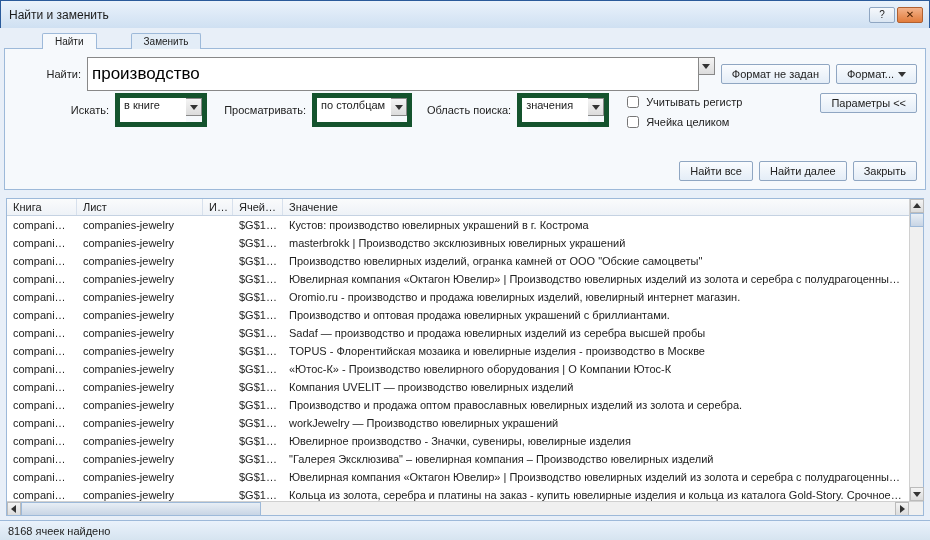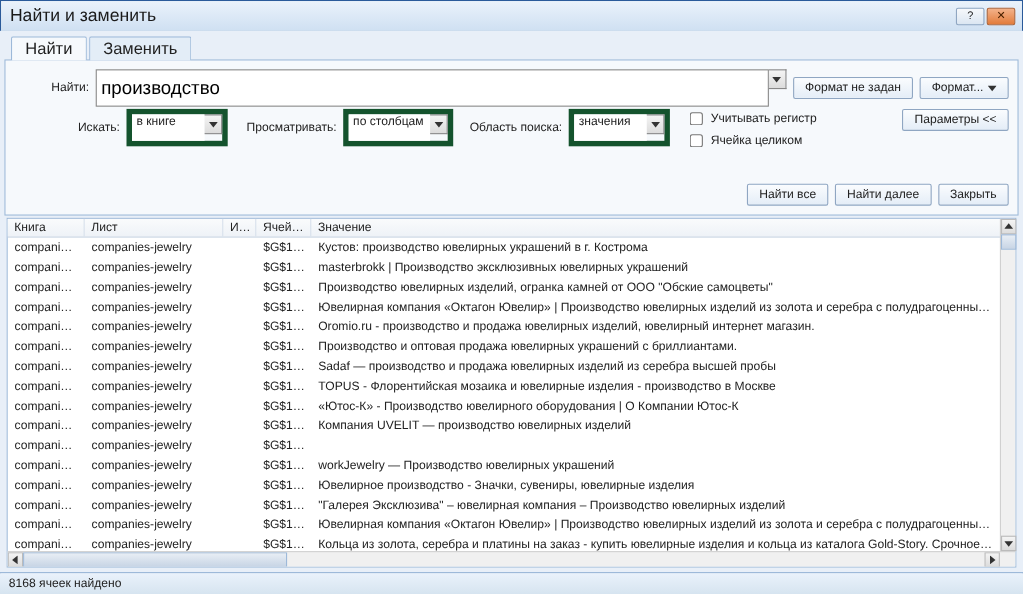--- a/index.html
+++ b/index.html
@@ -15,21 +15,21 @@
     border: 1px solid #2a5a9a;
   }
   .titlebar {
     height: 28px;
     background: linear-gradient(#eaf2fb, #cfe0f2);
     display: flex;
     align-items: center;
     padding-left: 8px;
     border-bottom: 1px solid #9db9d9;
   }
-  .titlebar .title { font-size: 16px; color: #1a1a1a; }
+  .titlebar .title { font-size: 12px; color: #1a1a1a; }
   .titlebar .spacer { flex: 1; }
   .titlebar .winbtn {
     width: 26px; height: 16px;
     margin-right: 2px;
     border: 1px solid #8fa6c2;
     background: linear-gradient(#f6f8fb,#dbe6f2);
     border-radius: 2px;
     display: inline-flex;
     align-items: center;
     justify-content: center;
@@ -42,27 +42,28 @@
     position: absolute;
     top: 28px; left:0; right:0;
     bottom: 20px;
     padding: 4px 4px 4px 4px;
     background: #e8eff8;
   }
   
   .tabs { display:flex; gap:2px; padding-left:6px; }
   .tab {
     padding: 2px 12px 2px 12px;
-    font-size: 15px;
+    font-size: 10px;
     border: 1px solid #9db9d9;
     border-bottom: none;
     background: #e3edf7;
     border-radius: 2px 2px 0 0;
     position: relative;
     top: 1px;
+    margin-left: 32px;
   }
   .tab.active { background: #f6f9fc; z-index:2; }
   .panel {
     border: 1px solid #9db9d9;
     background: #f6f9fc;
     padding: 8px 8px 8px 8px;
   }
   .row { display:flex; align-items:center; gap:6px; }
   .row label.fld { color:#222; }
   .search-row { }
@@ -364,20 +365,21 @@
           <div class="col sheet">companies-jewelry</div>
           <div class="col name"></div>
           <div class="col cell">$G$1392</div>
           <div class="col val">Компания UVELIT — производство ювелирных изделий</div>
         </div>
         <div class="grid-row">
           <div class="col book">companies.xlsx</div>
           <div class="col sheet">companies-jewelry</div>
           <div class="col name"></div>
           <div class="col cell">$G$1398</div>
+          <div class="col val">Производство и продажа оптом православных ювелирных изделий из золота и серебра.</div>
         </div>
         <div class="grid-row">
           <div class="col book">companies.xlsx</div>
           <div class="col sheet">companies-jewelry</div>
           <div class="col name"></div>
           <div class="col cell">$G$1409</div>
           <div class="col val">workJewelry — Производство ювелирных украшений</div>
         </div>
         <div class="grid-row">
           <div class="col book">companies.xlsx</div>

